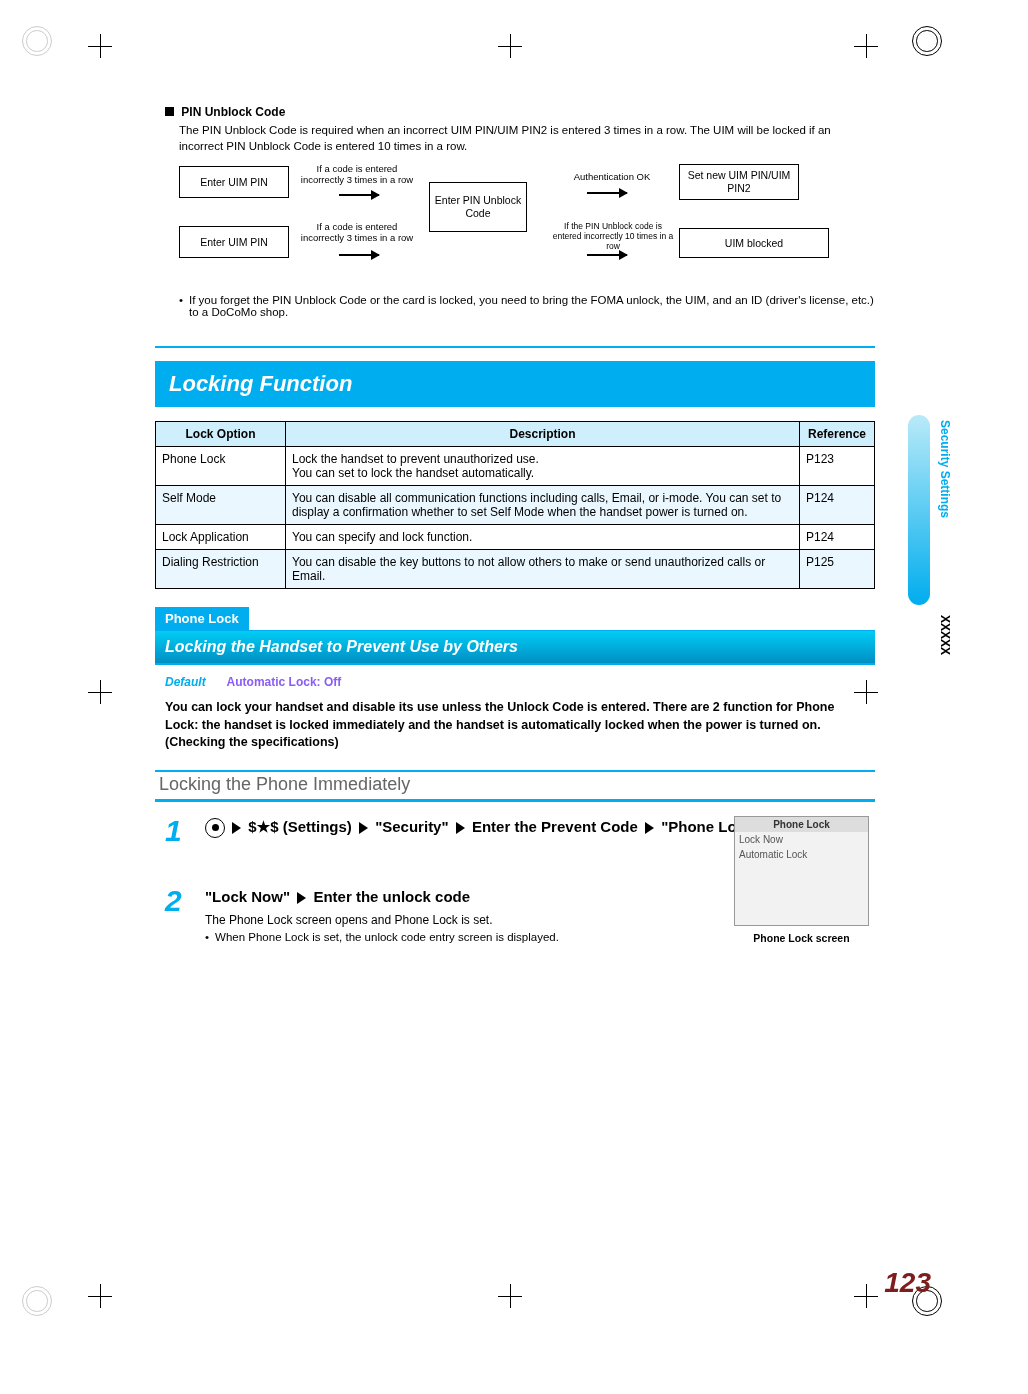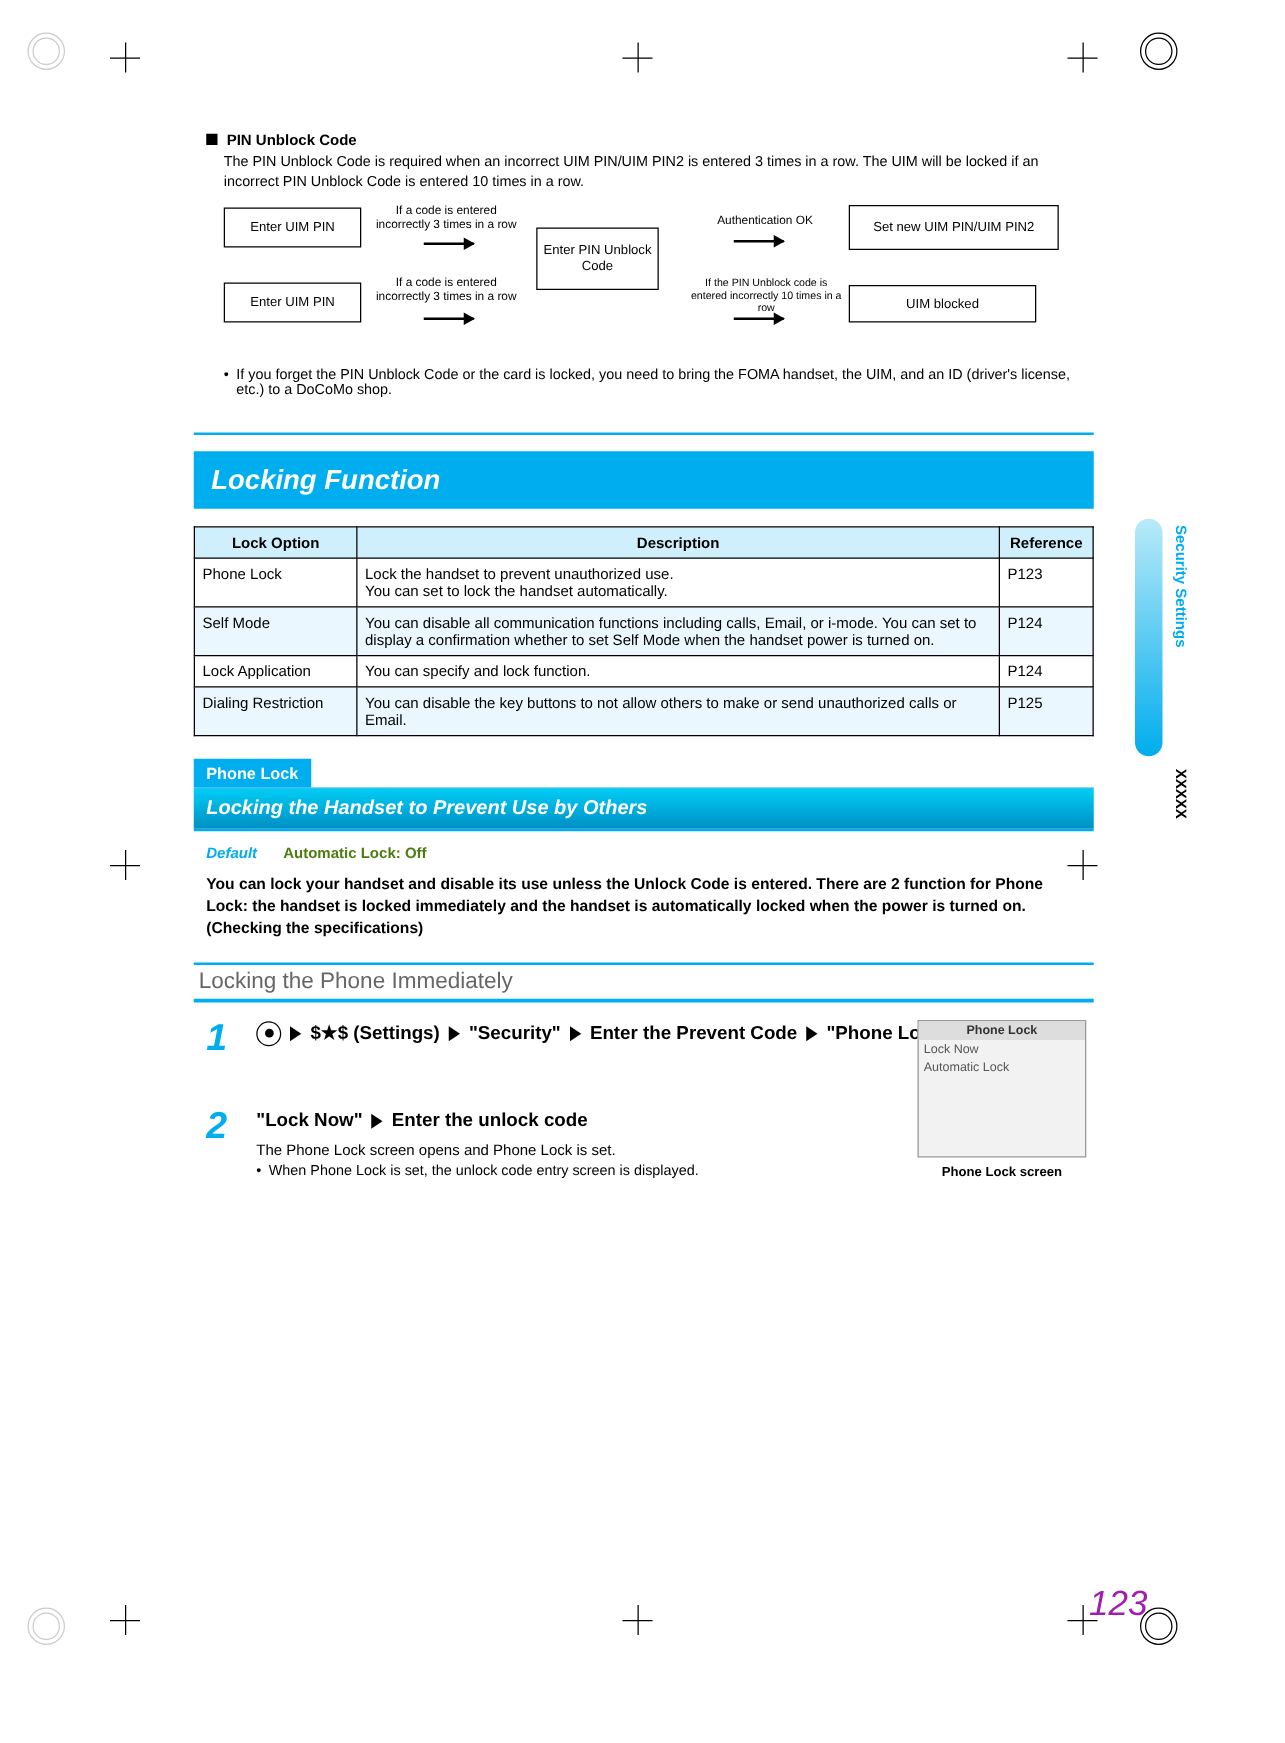--- a/index.html
+++ b/index.html
@@ -67,21 +67,21 @@
   table.lock-table th, table.lock-table td.ref { text-align:center; }
   table.lock-table td.ref { text-align:left; }
 
   .sub-label { display:inline-block; background:#00adee; color:#fff; font-weight:bold; padding:4px 10px; font-size:13px; margin-top:18px; }
   .sub-bar {
     background:linear-gradient(#00cdf5,#008fc3); color:#fff; font-weight:bold; font-style:italic;
     font-size:16px; padding:7px 10px; border-top:1px solid #00adee; border-bottom:2px solid #00adee;
   }
   .default-row { margin:10px 0 10px 10px; font-size:12px; font-weight:bold; }
   .default-row .lbl { color:#00adee; margin-right:18px;font-style:italic; }
-  .default-row .val { color:#4d7c0f; }
+  .default-row .val { color:#8b5cf6; }
   .intro-text { font-weight:bold; font-size:12.5px; line-height:1.4; margin:4px 10px 18px 10px; }
 
   .h3-bar { border-top:2px solid #00adee; border-bottom:3px solid #00adee; padding:2px 0 4px 4px; color:#666; font-size:18px; margin:14px 0 14px 0; }
 
   .step { display:flex; margin:6px 0 12px 10px; position: relative; }
   .step-num { color:#00adee; font-weight:bold; font-style:italic; font-size:30px; width:40px; line-height:1; }
   .step-body { flex:1; }
   .step-body .line1 { font-weight:bold; font-size:15px; line-height:1.45; }
   .ok-btn { display:inline-flex; border:1.5px solid #000; border-radius:50%; width:20px; height:20px; align-items:center; justify-content:center; vertical-align:middle; }
   .ok-btn .inner { width:7px; height:7px; background:#000; border-radius:50%; }
@@ -101,21 +101,21 @@
   .side-tab {
     position:absolute; right:98px; top:415px; width:22px; height:190px;
     background:linear-gradient(#b9eaf8,#00adee); border-radius:11px;
   }
   .side-text {
     position:absolute; right:76px; top:420px; font-weight:bold; font-size:12px;
     color:#00adee; writing-mode:vertical-rl;
   }
   .side-text.black { top:615px; color:#000; }
 
-  .page-num { position:absolute; right:110px; bottom:95px; font-size:28px; font-weight:normal; font-style:italic; color:#a21caf; }
+  .page-num { position:absolute; right:97px; bottom:95px; font-size:28px; font-weight:bold; font-style:italic; color:#7f1d1d; }
 </style>
 </head>
 <body>
 
 <div class="reg-mark light" style="left:22px; top:26px;"></div>
 <div class="reg-mark" style="right:86px; top:26px;"></div>
 <div class="reg-mark light" style="left:22px; bottom:78px;"></div>
 <div class="reg-mark" style="right:86px; bottom:78px;"></div>
 <div class="crop-mark" style="left:88px; top:34px;"></div>
 <div class="crop-mark" style="right:150px; top:34px;"></div>
@@ -148,27 +148,27 @@
     <div class="dlabel" style="left:118px; top:58px; width:120px;">If a code is entered incorrectly 3 times in a row</div>
     <div class="arrow-r" style="left:160px; top:90px; width:40px;"></div>
 
     <div class="dbox" style="left:250px; top:18px; width:98px; height:50px;">Enter PIN Unblock Code</div>
 
     <div class="dlabel" style="left:378px; top:8px; width:110px;">Authentication OK</div>
     <div class="arrow-r" style="left:408px; top:28px; width:40px;"></div>
     <div class="dlabel" style="left:370px; top:58px; width:128px; font-size:8.5px;">If the PIN Unblock code is entered incorrectly 10 times in a row</div>
     <div class="arrow-r" style="left:408px; top:90px; width:40px;"></div>
 
-    <div class="dbox" style="left:500px; top:0; width:168px; height:36px;">Set new UIM PIN/UIM PIN2</div>
+    <div class="dbox" style="left:500px; top:0; width:120px; height:36px;">Set new UIM PIN/UIM PIN2</div>
     <div class="dbox" style="left:500px; top:64px; width:150px; height:30px;">UIM blocked</div>
   </div>
 
   <div class="bullet-note">
     <span class="dot">•</span>
-    <span>If you forget the PIN Unblock Code or the card is locked, you need to bring the FOMA handset, the UIM, and an ID (driver's license, etc.) to a DoCoMo shop.</span>
+    <span>If you forget the PIN Unblock Code or the card is locked, you need to bring the FOMA unlock, the UIM, and an ID (driver's license, etc.) to a DoCoMo shop.</span>
   </div>
 
   
   <div class="cyan-bar-wrap">
       <div class="cyan-bar-wrap-inner"></div>
     </div>
   <div class="section-bar">Locking Function</div>
 
   <table class="lock-table">
     <thead>

